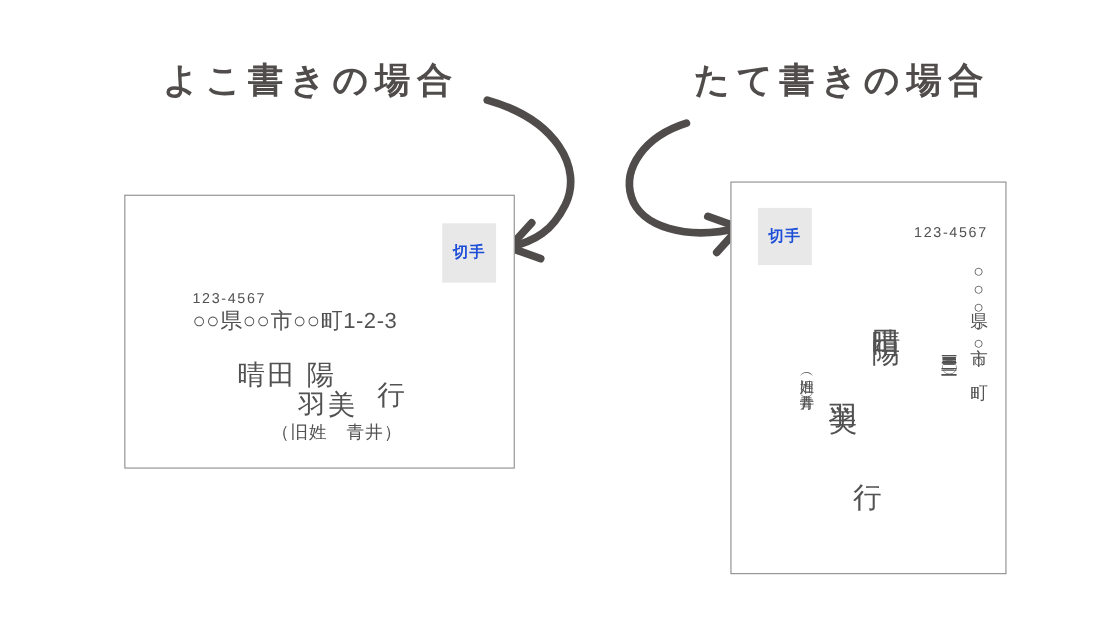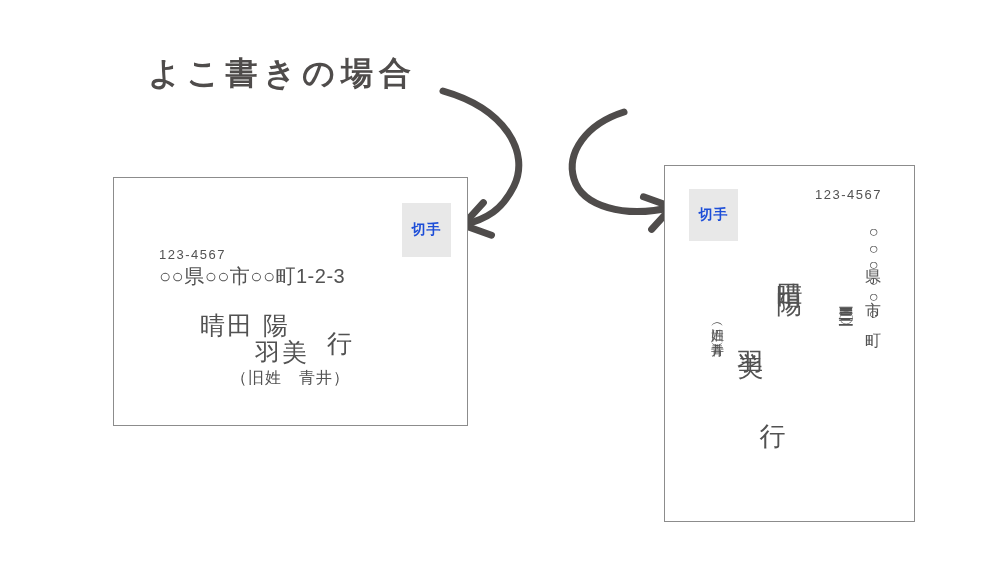--- a/index.html
+++ b/index.html
@@ -43,21 +43,21 @@
     position: absolute;
     background: #ffffff;
     border: 1px solid var(--border, #8c8c8c);
     box-sizing: border-box;
   }
   .envelope-left  { left: 113px; top: 177px; width: 355px; height: 249px; }
   .envelope-right { left: 664px; top: 165px; width: 251px; height: 357px; }
 
   .env-text {
     position: absolute;
-    margin: 0;
+    margin: 16px;
     color: var(--text, #525252);
     line-height: 1;
     white-space: pre;
   }
   .v {
     writing-mode: vertical-rl;
     text-orientation: mixed;
   }
   .stamp {
     position: absolute;
@@ -93,20 +93,21 @@
   .vhon       { left: 95px;  top: 237px; font-size: 26px; }
   .vmaiden    { left: 46px;  top: 152px; font-size: 13px; letter-spacing: 0.5px; }
 </style>
 </head>
 <body>
 
 <div class="canvas">
 
   <h2 class="title title-left">よこ書きの場合</h2>
 
+  <h2 class="title title-right">たて書きの場合</h2>
 
   <svg class="arrows" viewBox="0 0 1000 583" xmlns="http://www.w3.org/2000/svg" aria-hidden="true">
     <defs>
       <marker id="ah" viewBox="0 0 6 6" markerWidth="6" markerHeight="6" refX="4.6" refY="3" orient="auto" markerUnits="strokeWidth">
         <path d="M1,0.6 L4.6,3 L1,5.4" fill="none" stroke-width="1" stroke-linecap="round" stroke-linejoin="round"></path>
       </marker>
     </defs>
     <path class="arrow" d="M 443 91 C 506 109 530 153 514 186 C 502 210 487 219 463 225" marker-end="url(#ah)"></path>
     <path class="arrow" d="M 624 112 C 586 124 566 153 574 179 C 582 206 624 219 672 207" marker-end="url(#ah)"></path>
   </svg>

